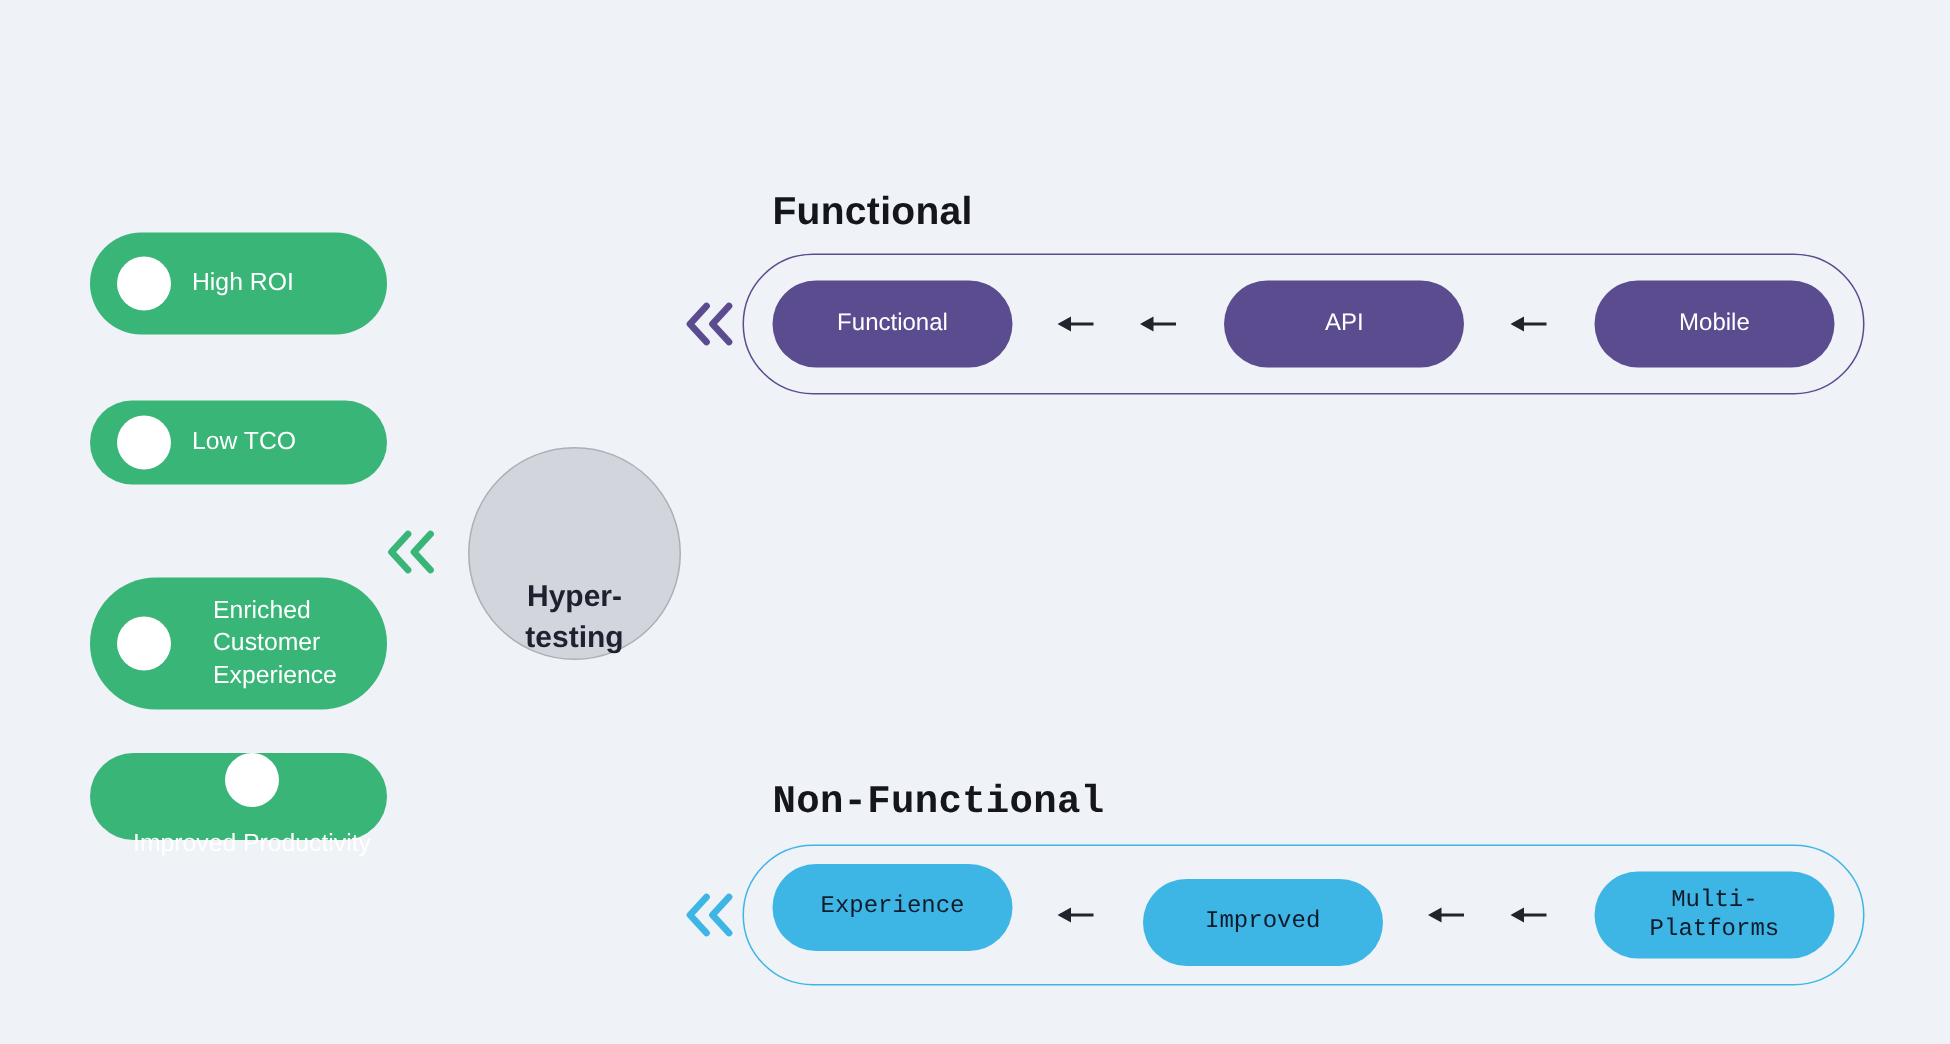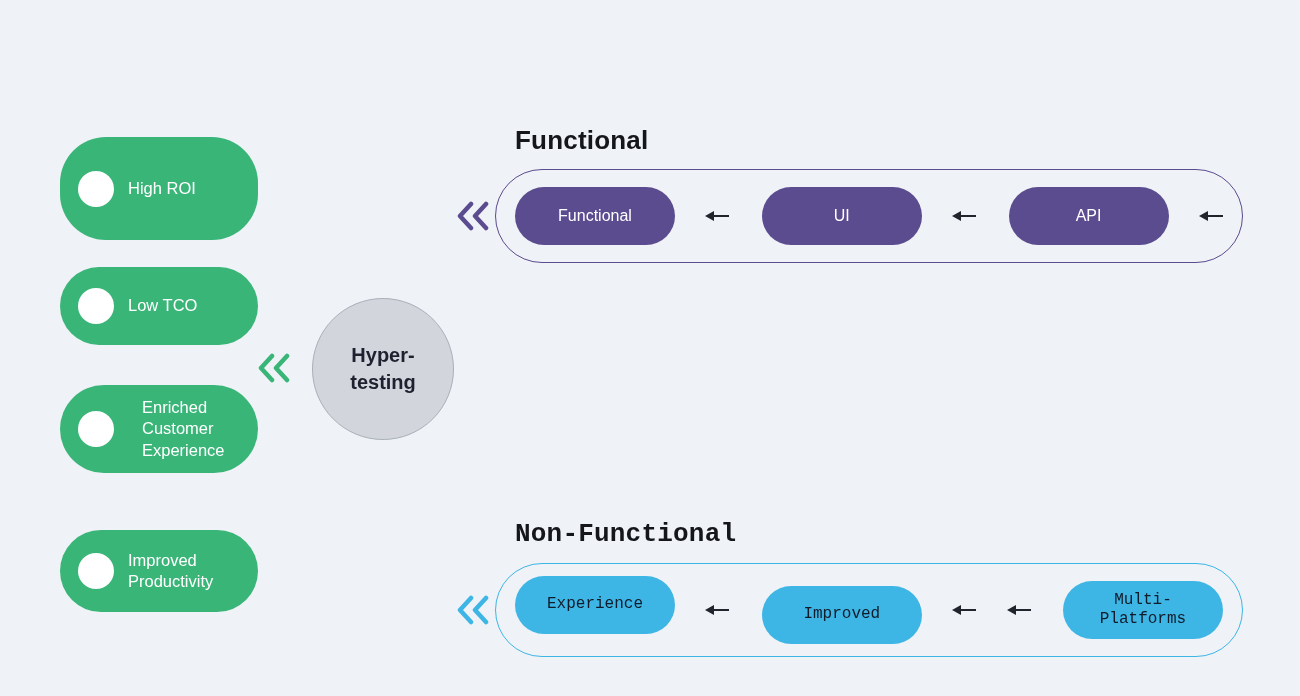--- a/index.html
+++ b/index.html
@@ -30,32 +30,32 @@
     background:var(--green);
     border-radius:46px;
     display:flex;align-items:center;gap:14px;
     padding-left:18px;
     color:#ffffff;font-size:16.5px;line-height:1.3;
   }
   .benefit .dot{
     flex:none;width:36px;height:36px;border-radius:50%;
     background:#ffffff;
   }
-  .benefit:nth-of-type(1){top:137px;height:103px;}
-  .benefit:nth-of-type(2){top:267px;height:78px;}
+  .benefit:nth-of-type(1){top:155px;height:68px;}
+  .benefit:nth-of-type(2){top:267px;height:56px;}
   .benefit:nth-of-type(3){top:385px;height:88px;gap:28px;}
-  .benefit:nth-of-type(4){top:530px;height:82px;}
+  .benefit:nth-of-type(4){top:502px;height:58px;flex-direction:column;}
 
   
   .hub{
     position:absolute;left:312px;top:298px;
     width:142px;height:142px;border-radius:50%;
     background:var(--hub-gray);
     border:1px solid #aab0b9;
-    display:flex;align-items:center;justify-content:center;
+    display:flex;align-items:flex-end;justify-content:center;
   }
   .hub .hub-label{
     width:92px;text-align:center;
     font-size:20px;font-weight:700;color:#1d2130;line-height:1.35;
   }
 
   
   .chev{position:absolute;width:32px;height:30px;}
   .chev svg{display:block;width:100%;height:100%;}
   .chev-green{left:258px;top:353px;color:var(--green);}
@@ -146,24 +146,24 @@
     <h2>Functional</h2>
     <div class="chev">
       <svg viewBox="0 0 32 30" fill="none" stroke="currentColor" stroke-width="4.5" stroke-linecap="round" stroke-linejoin="round">
         <polyline points="14,3 3,15 14,27"></polyline>
         <polyline points="29,3 18,15 29,27"></polyline>
       </svg>
     </div>
     <div class="track">
       <div class="pill">Functional</div>
       <div class="connector"></div>
-      <div class="pill">UI</div>
       <div class="connector"></div>
       <div class="pill">API</div>
       <div class="connector"></div>
+      <div class="pill">Mobile</div>
     </div>
   </section>
 
 
   <section class="group g2">
     <h2>Non-Functional</h2>
     <div class="chev">
       <svg viewBox="0 0 32 30" fill="none" stroke="currentColor" stroke-width="4.5" stroke-linecap="round" stroke-linejoin="round">
         <polyline points="14,3 3,15 14,27"></polyline>
         <polyline points="29,3 18,15 29,27"></polyline>

